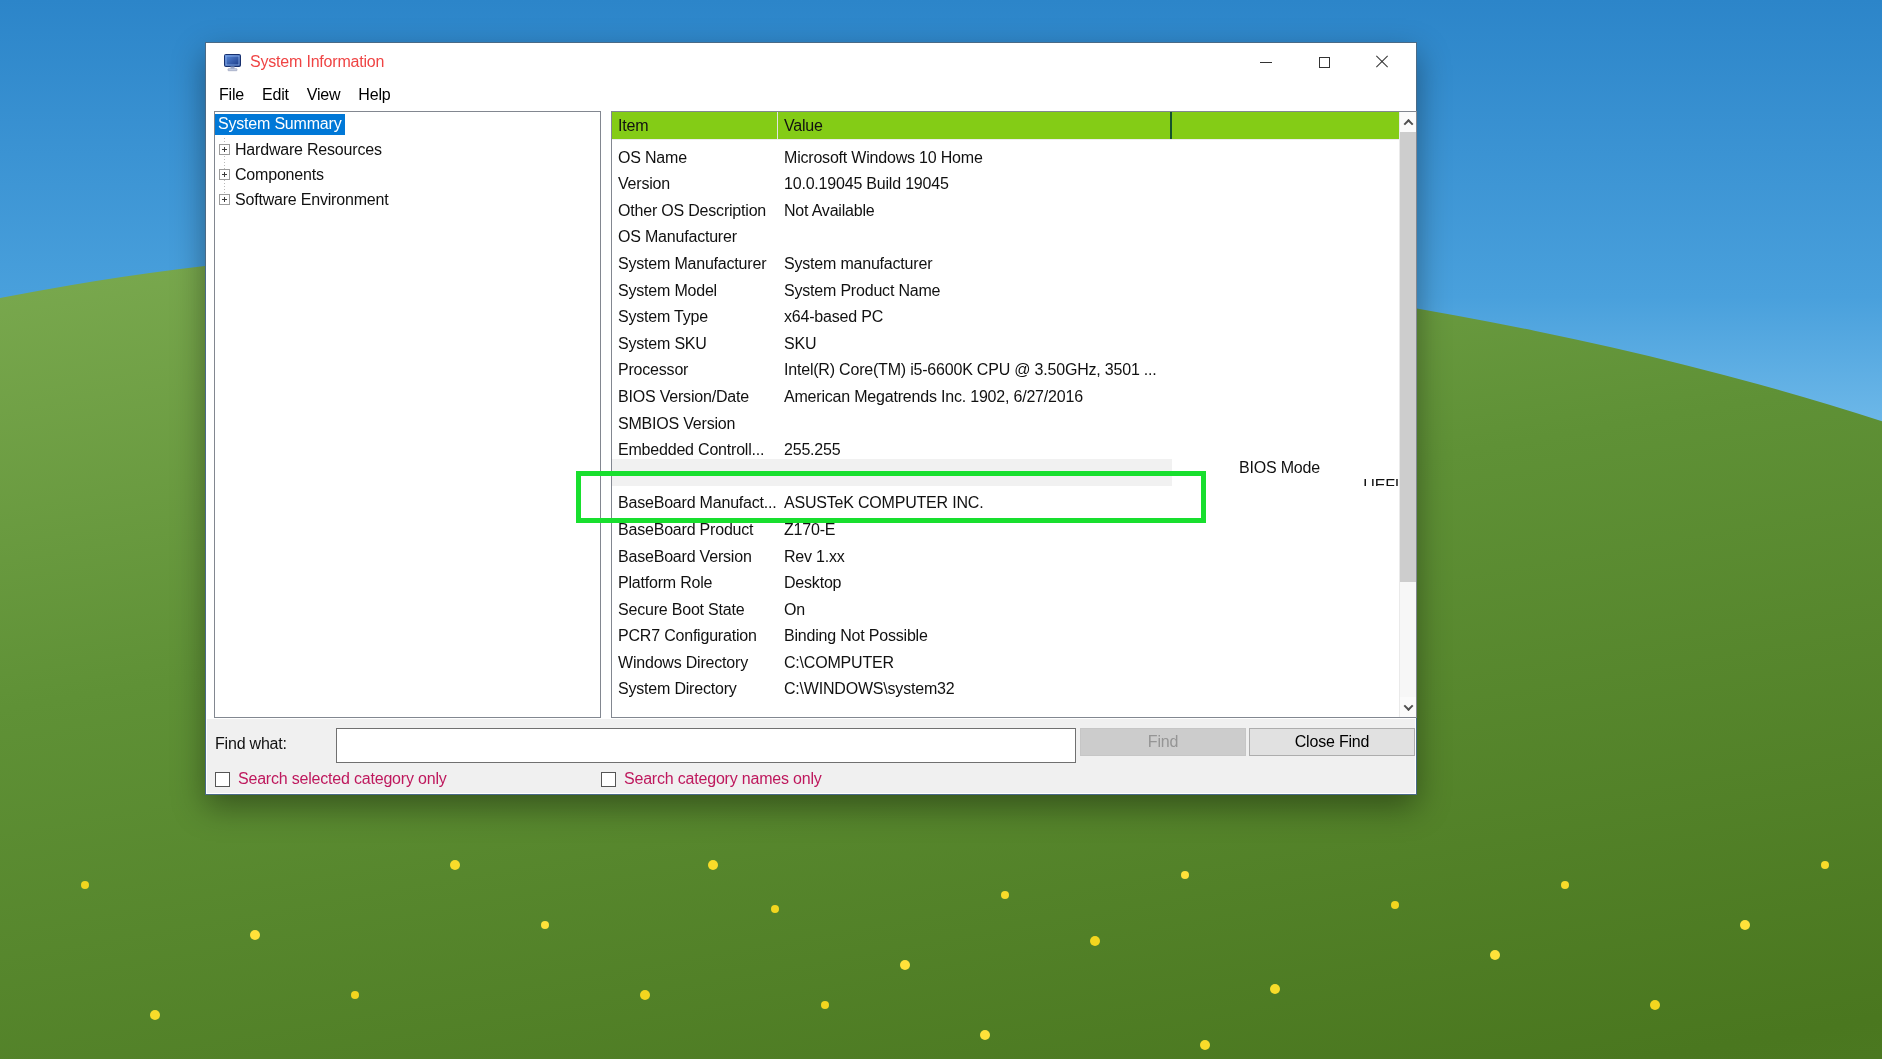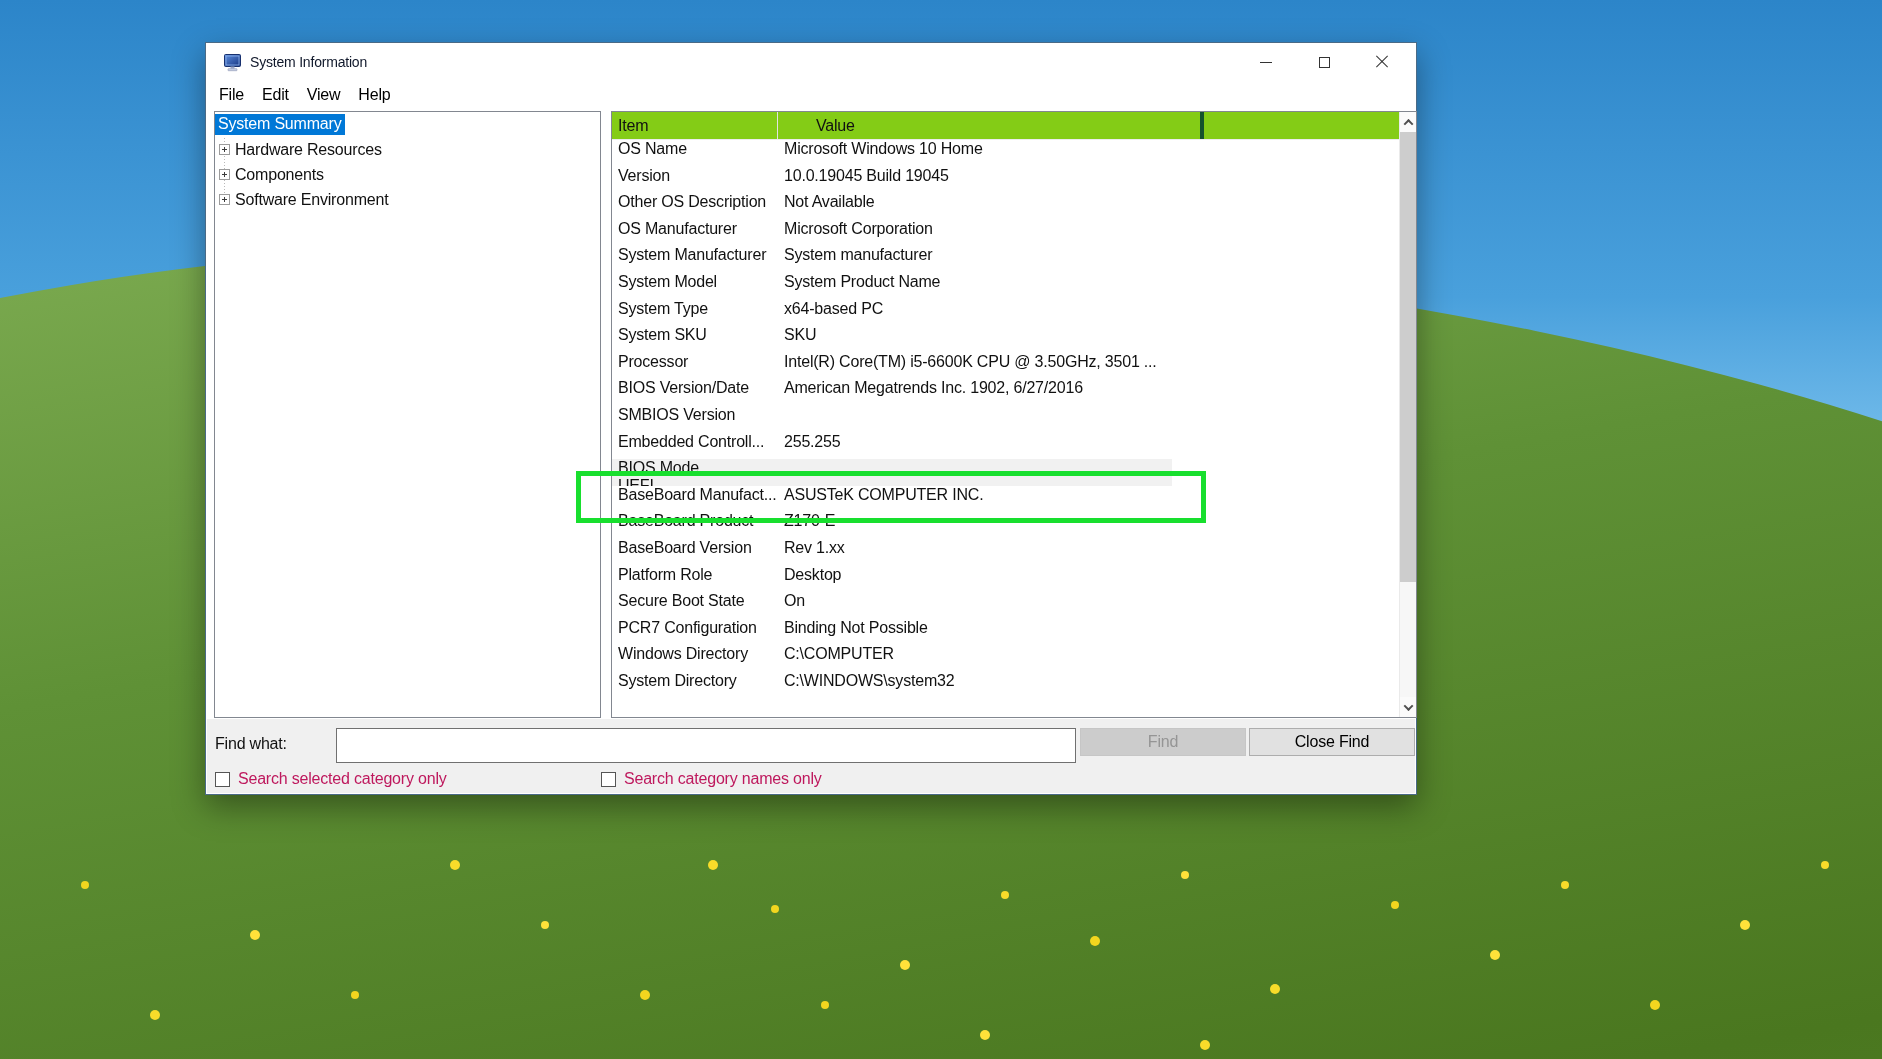--- a/index.html
+++ b/index.html
@@ -28,21 +28,21 @@
       152px 1012px 0 2px #f8dc2a, 82px 882px 0 1px #f2d61f, 982px 1032px 0 2px #ffe23a,
       1202px 1042px 0 2px #f8dc2a, 822px 1002px 0 1px #f2d61f; }
 
   
   .window { position:absolute; left:205px; top:42px; width:1212px; height:753px;
     background:#ffffff; border:1px solid #4a6a86; box-shadow:0 12px 30px rgba(0,0,0,.38);
     color:#111; font-size:16px; }
 
   .titlebar { position:absolute; left:0; top:0; right:0; height:38px; display:flex; align-items:center; }
   .titlebar .appicon { margin:0 8px 0 17px; width:19px; height:19px; flex:none; }
-  .titlebar .title { font-size:14px; color:#0f172a; }
+  .titlebar .title { font-size:16px; color:#ef4444; }
   .win-controls { position:absolute; right:5px; top:0; height:38px; display:flex; }
   .ctrl { width:58px; height:38px; display:flex; align-items:center; justify-content:center; }
   .glyph-min { width:12px; height:0; border-top:1px solid #333; }
   .glyph-max { width:11px; height:11px; border:1px solid #333; }
   .glyph-close { position:relative; width:14px; height:14px; }
   .glyph-close::before,.glyph-close::after { content:""; position:absolute; left:-1px; top:6px;
     width:16px; height:1px; background:#333; }
   .glyph-close::before { transform:rotate(45deg); }
   .glyph-close::after  { transform:rotate(-45deg); }
 
@@ -61,23 +61,23 @@
   .expand::before { content:""; position:absolute; left:2px; right:2px; top:50%; height:1px; margin-top:-1px; background:#3c3c3c; }
   .expand::after  { content:""; position:absolute; top:2px; bottom:2px; left:50%; width:1px; margin-left:-1px; background:#3c3c3c; }
   .tree-label { margin-left:5px; white-space:nowrap; }
   .tree-item.selected .tree-label { margin-left:0; padding:1px 4px 2px 3px; background:#0078d7; color:#fff; }
 
   .list-panel { position:absolute; left:405px; top:68px; width:806px; height:607px;
     border:1px solid #828790; background:#fff; overflow:hidden; }
   .list-header { position:absolute; left:0; top:0; right:17px; height:28px; background:#84cc16;
     border-bottom:1px solid #ececec; display:flex; align-items:center; }
   .col-item { width:166px; flex:none; padding-left:6px; border-right:1px solid #e2e2e2; height:100%; display:flex; align-items:center; }
-  .col-value { width:394px; flex:none; padding-left:6px; border-right:4px solid #14532d; height:100%; display:flex; align-items:center;margin-left:32px; }
+  .col-value { width:394px; flex:none; padding-left:6px; border-right:2px solid #14532d; height:100%; display:flex; align-items:center; }
   .rows { position:absolute; left:0; top:28px; right:17px; bottom:0; overflow:hidden; }
-  .row { height:26.6px; display:flex; align-items:flex-start; white-space:nowrap; }
+  .row { height:26.6px; display:flex; align-items:flex-end; white-space:nowrap; }
   .row.hl { background:linear-gradient(90deg,#f1f1f1 0,#f1f1f1 560px,transparent 560px);flex-direction:column; }
   .cell-item { width:166px; flex:none; padding-left:6px; overflow:hidden; text-overflow:clip; }
   .cell-value { flex:1; padding-left:6px; overflow:hidden; }
 
   
   .scrollbar { position:absolute; top:0; right:0; bottom:0; width:17px; background:#f7f7f7;
     border-left:1px solid #eaeaea; }
   .sb-btn { position:absolute; left:0; width:16px; height:20px; background:#fbfbfb;
     display:flex; align-items:center; justify-content:center; }
   .sb-up { top:0; } .sb-down { bottom:0; }
@@ -188,21 +188,20 @@
         <div class="row">
           <span class="cell-item">Version</span>
           <span class="cell-value">10.0.19045 Build 19045</span>
         </div>
         <div class="row">
           <span class="cell-item">Other OS Description</span>
           <span class="cell-value">Not Available</span>
         </div>
         <div class="row">
           <span class="cell-item">OS Manufacturer</span>
-          <span class="cell-value">Microsoft Corporation</span>
         </div>
         <div class="row">
           <span class="cell-item">System Manufacturer</span>
           <span class="cell-value">System manufacturer</span>
         </div>
         <div class="row">
           <span class="cell-item">System Model</span>
           <span class="cell-value">System Product Name</span>
         </div>
         <div class="row">

